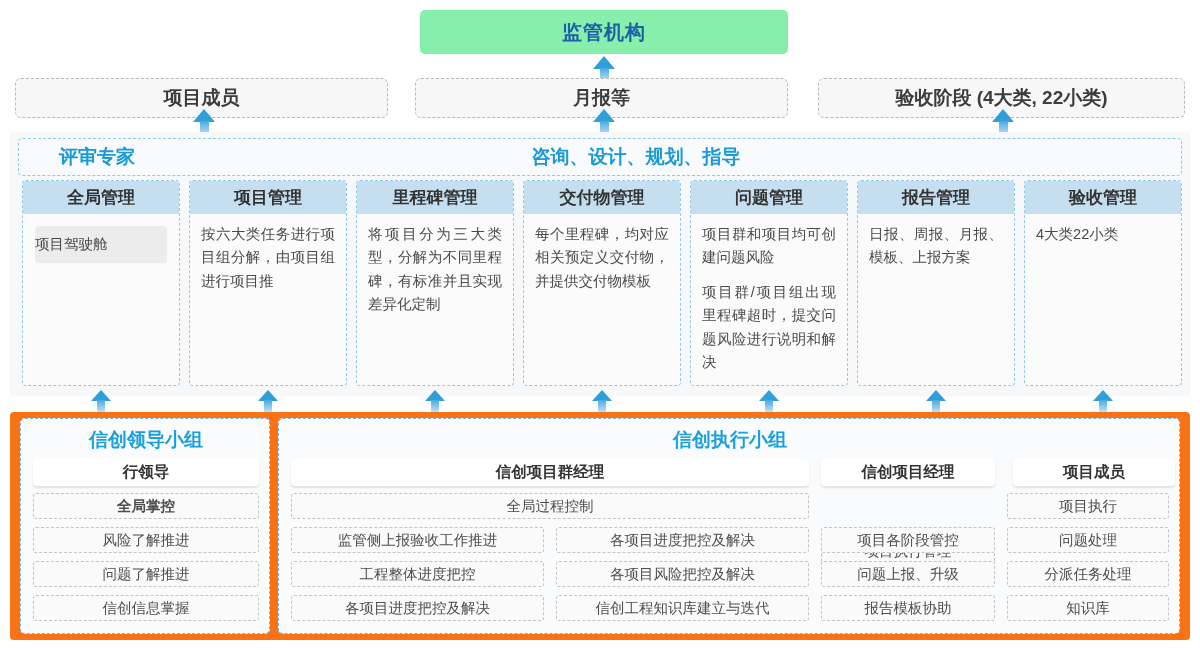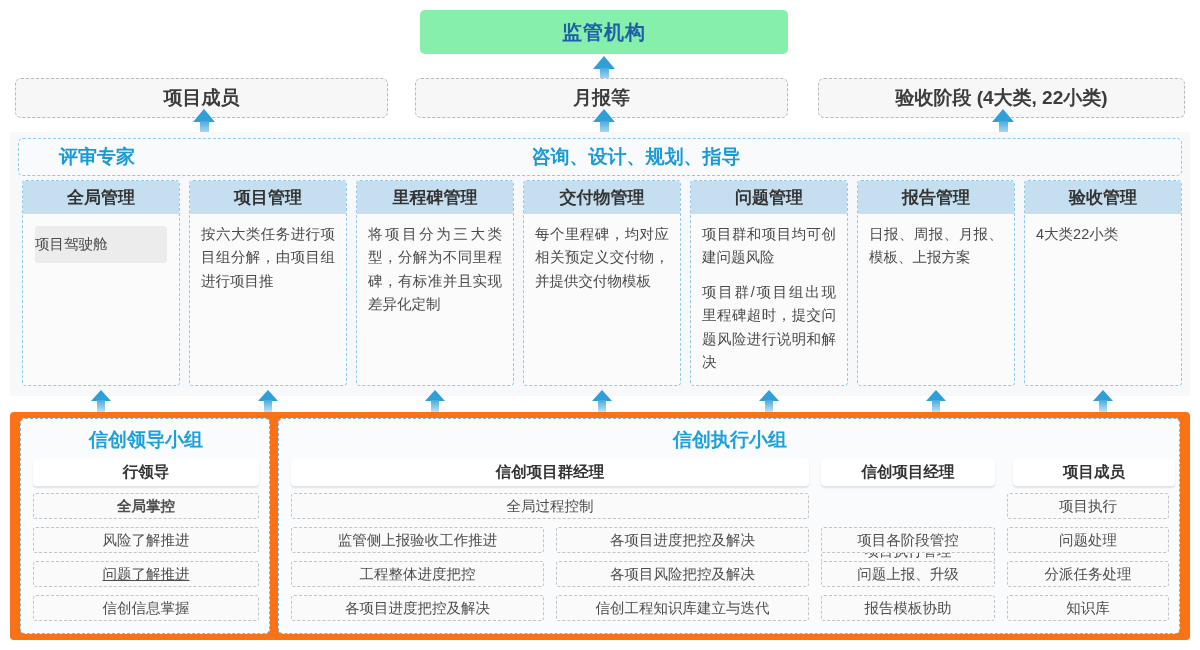--- a/index.html
+++ b/index.html
@@ -327,21 +327,21 @@
 
   <div class="bot-wrap">
 
     <div class="bpanel" style="left:10px; width:250px;">
       <div class="btitle" style="left:0; width:250px;">信创领导小组</div>
 
       <div class="whead" style="left:12px; top:40px; width:226px;">行领导</div>
 
       <div class="bcell" style="left:12px; top:74px; width:226px;font-weight:bold;">全局掌控</div>
       <div class="bcell" style="left:12px; top:108px; width:226px;">风险了解推进</div>
-      <div class="bcell" style="left:12px; top:142px; width:226px;text-decoration:underline;">问题了解推进</div>
+      <div class="bcell" style="left:12px; top:142px; width:226px;">问题了解推进</div>
       <div class="bcell" style="left:12px; top:176px; width:226px;">信创信息掌握</div>
     </div>
 
     <div class="bpanel" style="left:268px; width:902px;">
       <div class="btitle" style="left:0; width:902px;">信创执行小组</div>
 
       <div class="whead" style="left:12px; top:40px; width:518px;">信创项目群经理</div>
 
       <div class="bcell" style="left:12px; top:74px; width:518px;">全局过程控制</div>
 

